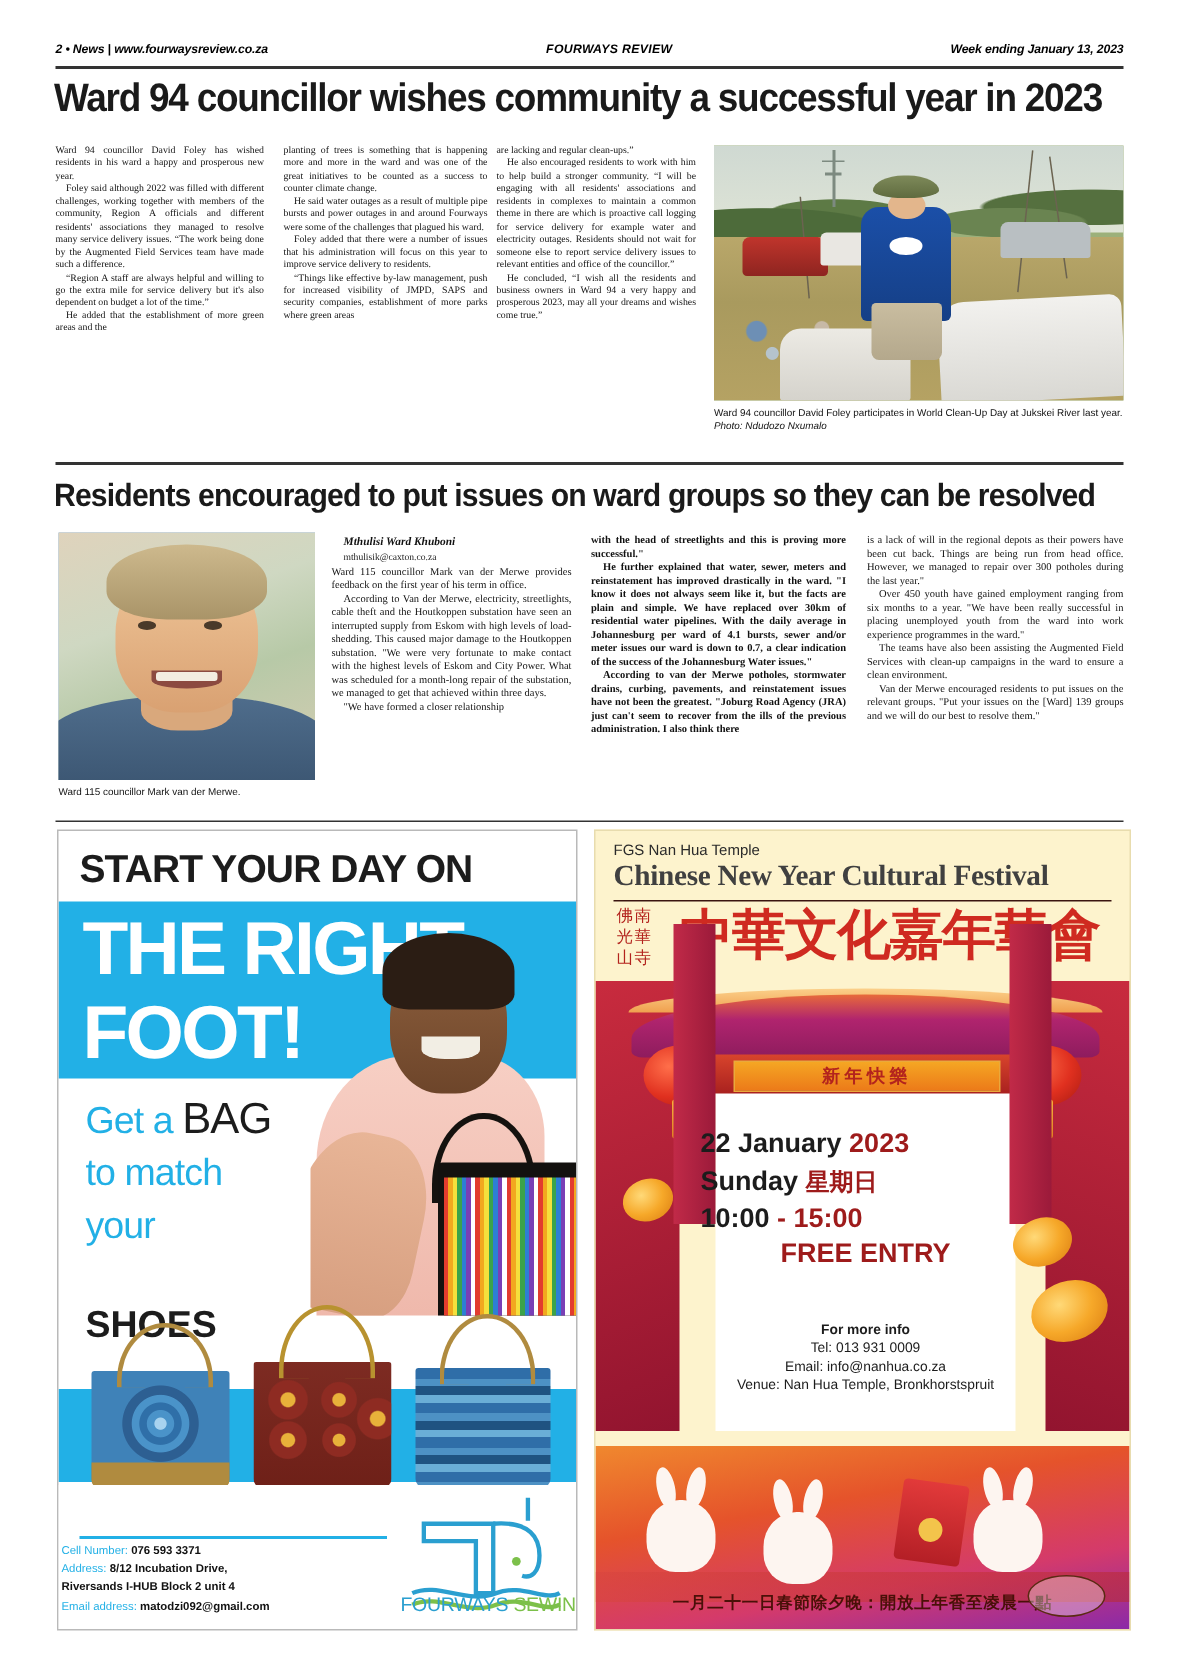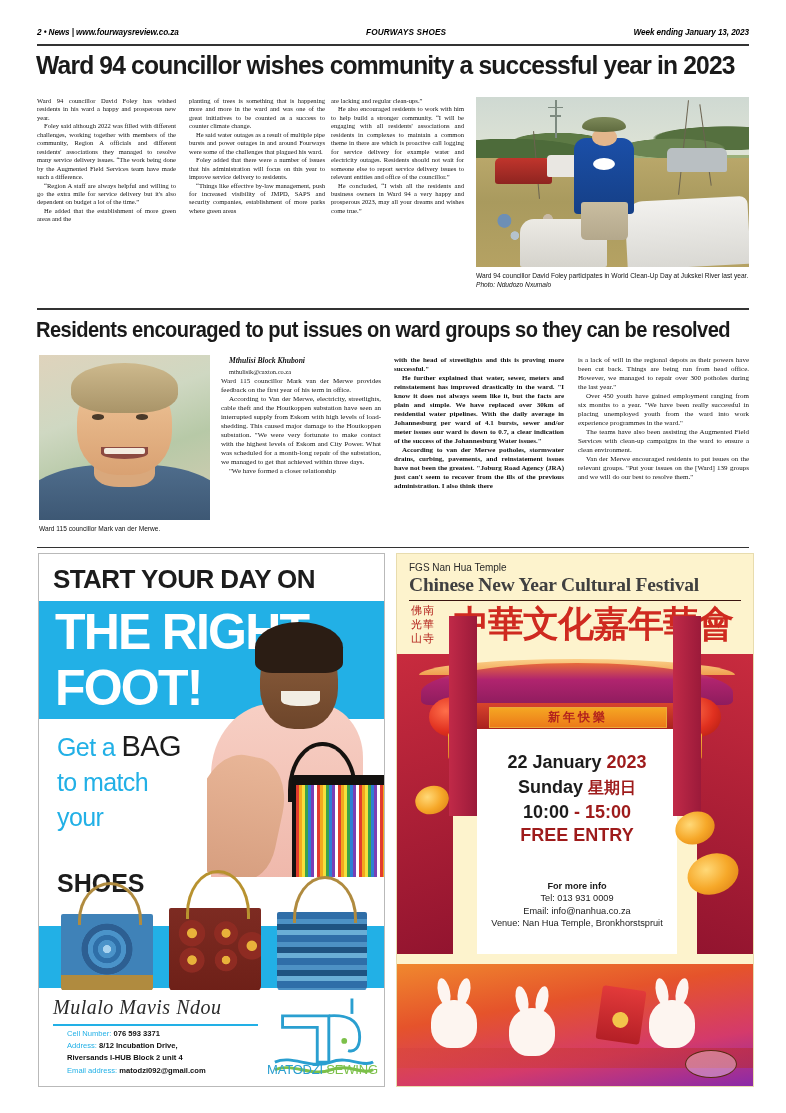--- a/index.html
+++ b/index.html
@@ -333,21 +333,21 @@
     position: absolute; left: 14px; top: 442px;
     font-family: "Liberation Serif", serif;
     font-style: italic; font-size: 20px; color: #2a2a2a;
     letter-spacing: 0.5px;
   }
   .al-sigline {
     position: absolute; left: 14px; top: 470px; width: 205px; height: 1.6px;
     background: #22b0e6;
   }
   .al-contact {
-    position: absolute; left: 28px; top: 474px; width: 215px;
+    position: absolute; left: 2px; top: 474px; width: 215px;
     font-family: "Liberation Sans", sans-serif;
     font-size: 7.6px; line-height: 12.2px;
   }
   .al-contact .lbl { color: #22b0e6; }
   .al-contact .val { color: #111; font-weight: bold; }
   .al-logo {
     position: absolute; left: 232px; top: 440px; width: 106px; height: 88px;
   }
   .al-logotext {
     position: absolute; left: 228px; top: 508px; width: 116px;
@@ -437,21 +437,21 @@
   .ar-sidepanel.r { right: 0;
     background: linear-gradient(200deg,#c82b3e,#92142f); }
   .ar-whitebox {
     position:absolute; left:80px; top:160px; width:200px; height:240px;
     background:#ffffff;
   }
   .ar-date {
     position:absolute; left:70px; top:196px; width:220px;
     font-family:"Liberation Sans", sans-serif;
     font-weight: bold; font-size: 18px; line-height: 25px;
-    text-align:center; color:#1c1c1c;
+    color:#1c1c1c;
   }
   .ar-date .red { color:#9e1b1b; }
   .ar-date .cn { font-family:"DejaVu Sans", sans-serif; color:#9e1b1b; font-size:16px; }
   .ar-free {
     position:absolute; left:70px; top:271px; width:220px;
     font-family:"Liberation Sans", sans-serif;
     font-weight: bold; font-size: 18px;
     text-align:center; color:#9e1b1b;
   }
   .ar-info {
@@ -517,21 +517,21 @@
     background: rgba(255,255,255,.35);
   }
 </style>
 </head>
 <body>
 
 <div class="page">
 
   <div class="masthead">
     <span>2 • News | www.fourwaysreview.co.za</span>
-    <span class="masthead-center">FOURWAYS SHOES</span>
+    <span class="masthead-center">FOURWAYS REVIEW</span>
     <span>Week ending January 13, 2023</span>
   </div>
   <div class="masthead-rule"></div>
 
   <div class="headline1">Ward 94 councillor wishes community a successful year in 2023</div>
 
   <div class="col" style="left:37px; top:97px; width:139px;">
     <p class="first">Ward 94 councillor David Foley has wished residents in his ward a happy and prosperous new year.</p>
     <p>Foley said although 2022 was filled with different challenges, working together with members of the community, Region A officials and different residents' associations they managed to resolve many service delivery issues. “The work being done by the Augmented Field Services team have made such a difference.</p>
     <p>“Region A staff are always helpful and willing to go the extra mile for service delivery but it's also dependent on budget a lot of the time.”</p>
@@ -586,21 +586,21 @@
     <div class="p2-face"></div>
     <div class="p2-hair"></div>
     <div class="p2-eye" style="left:31%;"></div>
     <div class="p2-eye" style="left:57%;"></div>
     <div class="p2-mouth"></div>
     <div class="p2-teeth"></div>
   </div>
   <div class="caption2">Ward 115 councillor Mark van der Merwe.</div>
 
   <div class="col2" style="left:221px; top:356px; width:160px;">
-    <p class="byline-name">Mthulisi Block Khuboni</p>
+    <p class="byline-name">Mthulisi Ward Khuboni</p>
     <p class="byline-mail">mthulisik@caxton.co.za</p>
     <p class="first">Ward 115 councillor Mark van der Merwe provides feedback on the first year of his term in office.</p>
     <p>According to Van der Merwe, electricity, streetlights, cable theft and the Houtkoppen substation have seen an interrupted supply from Eskom with high levels of load-shedding. This caused major damage to the Houtkoppen substation. "We were very fortunate to make contact with the highest levels of Eskom and City Power. What was scheduled for a month-long repair of the substation, we managed to get that achieved within three days.</p>
     <p>"We have formed a closer relationship</p>
   </div>
 
   <div class="col2" style="left:394px; top:356px; width:170px;font-weight:bold;">
     <p class="first">with the head of streetlights and this is proving more successful."</p>
     <p>He further explained that water, sewer, meters and reinstatement has improved drastically in the ward. "I know it does not always seem like it, but the facts are plain and simple. We have replaced over 30km of residential water pipelines. With the daily average in Johannesburg per ward of 4.1 bursts, sewer and/or meter issues our ward is down to 0.7, a clear indication of the success of the Johannesburg Water issues."</p>
     <p>According to van der Merwe potholes, stormwater drains, curbing, pavements, and reinstatement issues have not been the greatest. "Joburg Road Agency (JRA) just can't seem to recover from the ills of the previous administration. I also think there</p>
@@ -645,21 +645,20 @@
         </div>
       <div class="bag bag2">
           <span class="strap"></span>
         </div>
       <div class="bag bag3">
           <span class="strap"></span>
         </div>
     </div>
 
     <div class="al-footer"></div>
-    <div class="al-sig">Mulalo Mavis Ndou</div>
     <div class="al-sigline"></div>
     <div class="al-contact">
       <span class="lbl">Cell Number:</span>
       <span class="val">076 593 3371</span><br>
       <span class="lbl">Address:</span>
       <span class="val">8/12 Incubation Drive,</span><br>
       <span class="val">Riversands I-HUB Block 2 unit 4</span><br>
       <span class="lbl">Email address:</span>
       <span class="val">matodzi092@gmail.com</span>
     </div>
@@ -668,21 +667,21 @@
       <svg viewBox="0 0 110 90" width="106" height="88">
         <path d="M12 22 H60 V70 H48 V34 H12 Z" fill="none" stroke="#2a9fd0" stroke-width="3"></path>
         <path d="M60 22 C86 20, 92 32, 92 44 C92 56, 86 60, 80 58" fill="none" stroke="#2a9fd0" stroke-width="3"></path>
         <line x1="84" y1="4" x2="84" y2="20" stroke="#2a9fd0" stroke-width="3"></line>
         <circle cx="76" cy="48" r="3" fill="#7cc04a"></circle>
         <path d="M4 70 C22 62, 42 78, 62 70 C80 63, 96 76, 106 70" fill="none" stroke="#2a9fd0" stroke-width="3"></path>
         <path d="M4 78 C22 70, 42 86, 62 78 C80 71, 96 84, 106 78" fill="none" stroke="#7cc04a" stroke-width="3"></path>
       </svg>
     </div>
     <div class="al-logotext">
-      <span class="t1">MATODZI</span>
+      <span class="t1">FOURWAYS</span>
       <span class="t2">SEWING</span>
     </div>
   </div>
 
   <div class="ad-right">
     <div class="ar-temple">FGS Nan Hua Temple</div>
     <div class="ar-title">Chinese New Year Cultural Festival</div>
     <div class="ar-rule"></div>
     <div class="ar-smallcn">佛南<br>光華<br>山寺</div>
     <div class="ar-bigcn">中華文化嘉年華會</div>
@@ -721,17 +720,18 @@
       <span>Email: info@nanhua.co.za</span><br>
       <span>Venue: Nan Hua Temple, Bronkhorstspruit</span>
     </div>
 
     <div class="ar-bottom">
       <div class="ar-bottom-band"></div>
       <div class="ar-rabbit r1"></div>
       <div class="ar-rabbit r2"></div>
       <div class="ar-rabbit r3"></div>
       <div class="ar-envelope"></div>
+      <div class="ar-cnbottom">一月二十一日春節除夕晚：開放上年香至凌晨一點</div>
       <div class="ar-stamp"></div>
     </div>
   </div>
 
 </div>
 
 </body></html>

